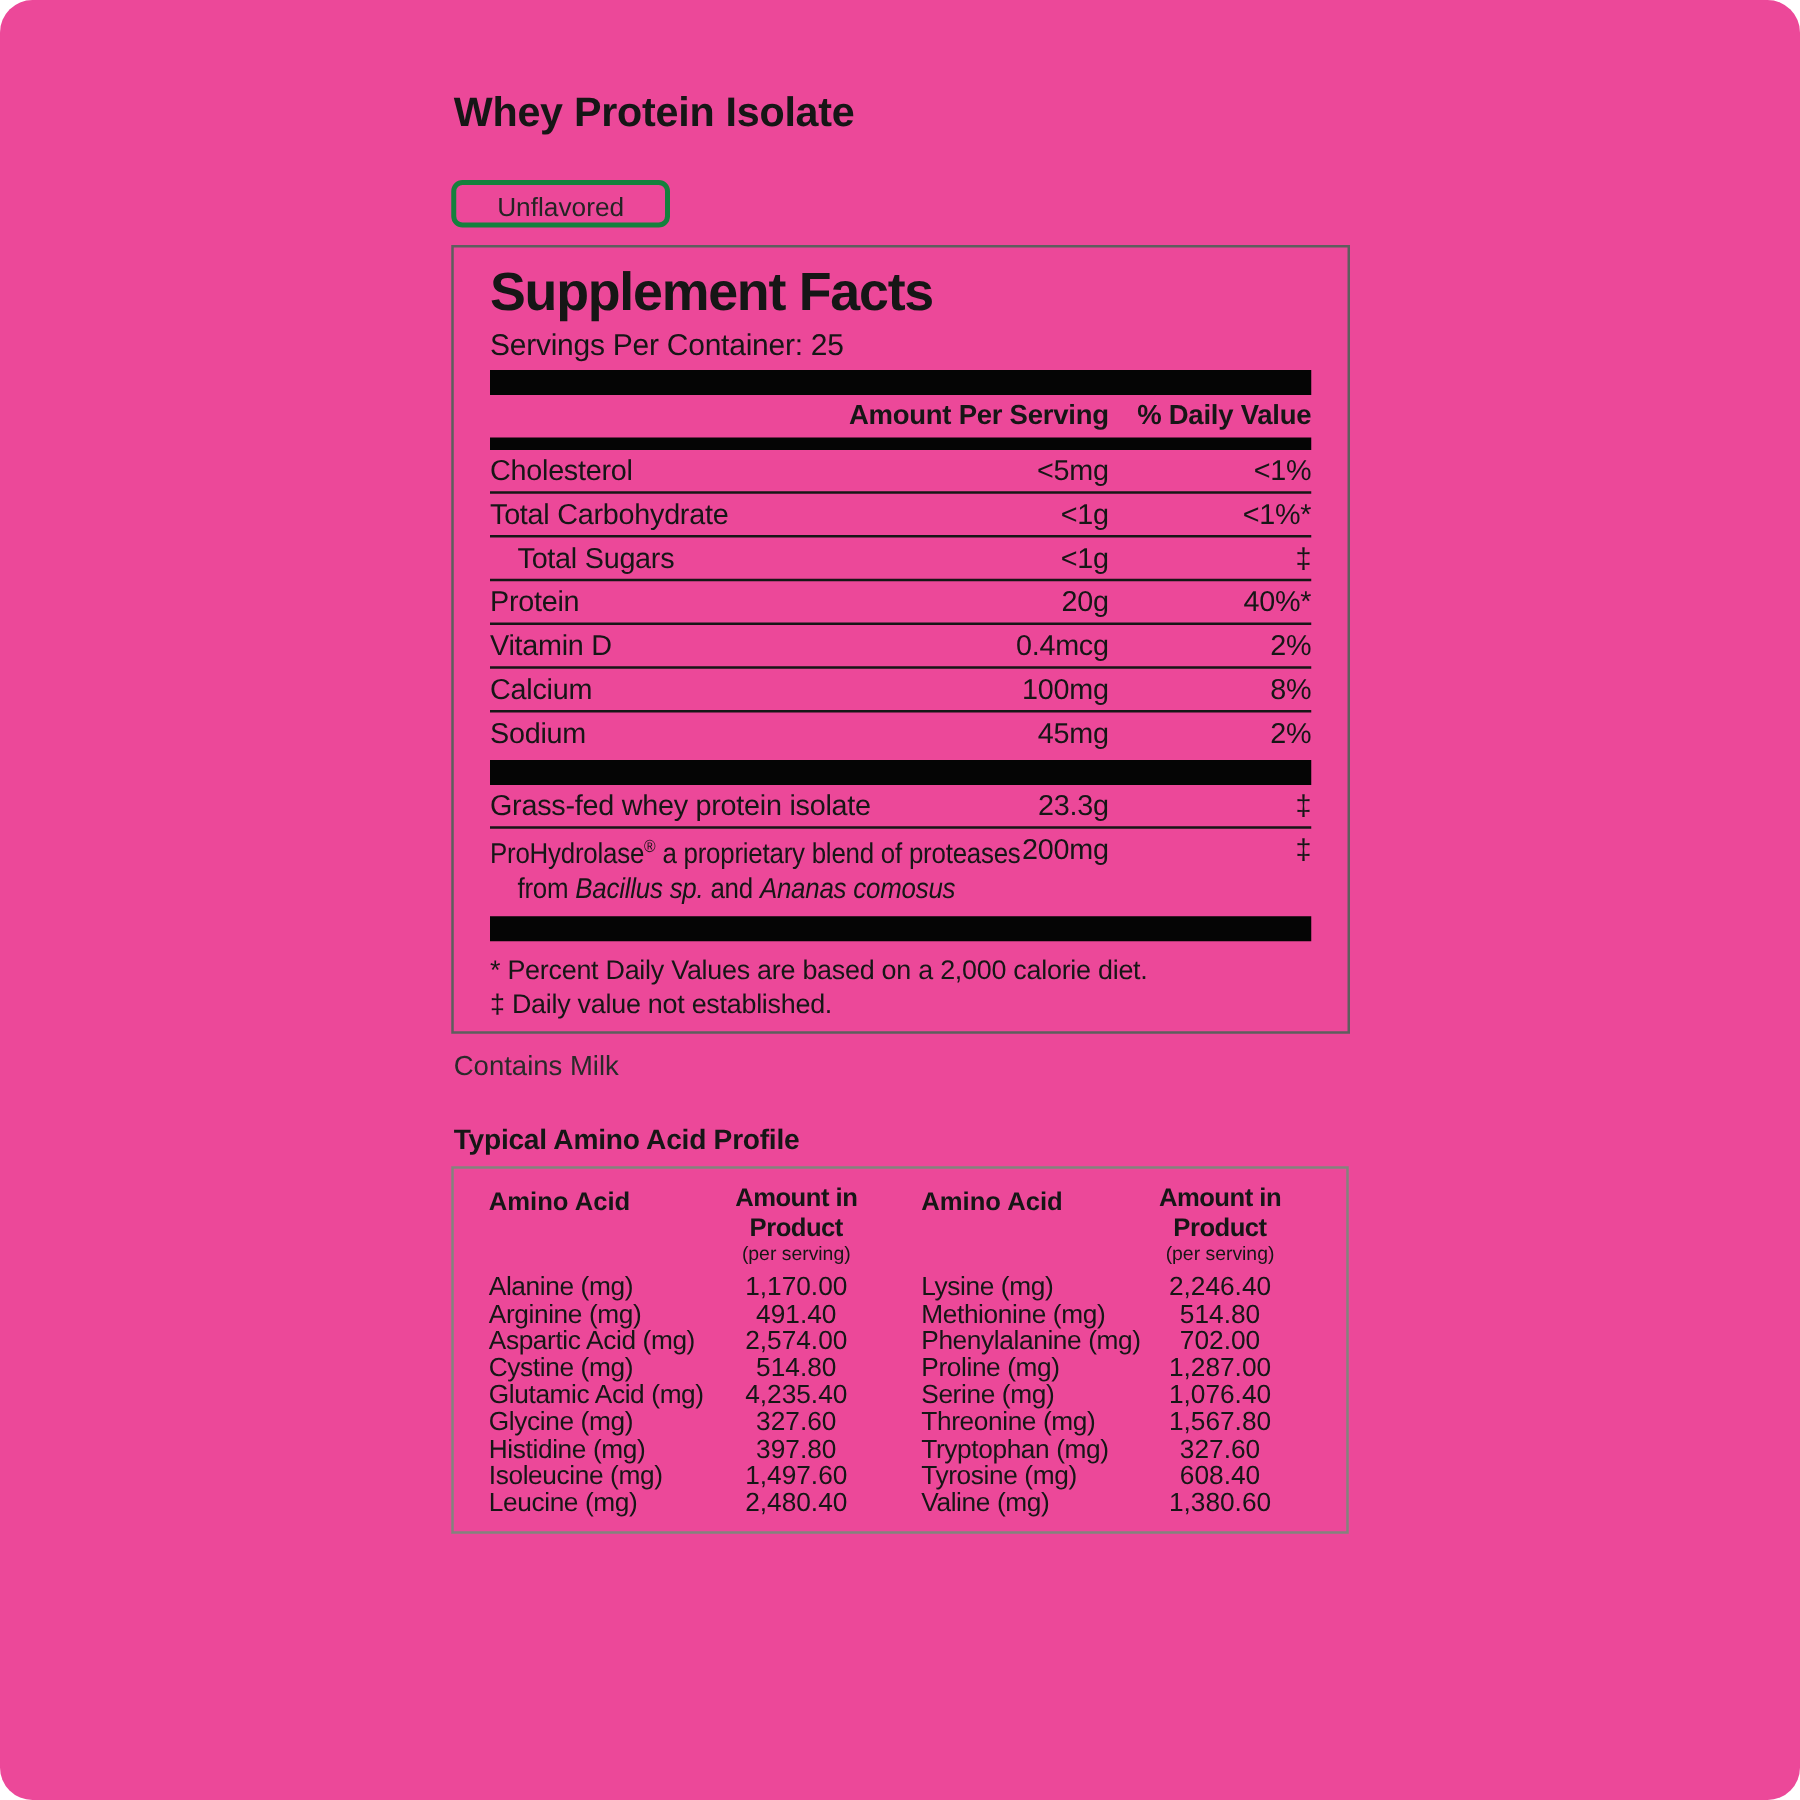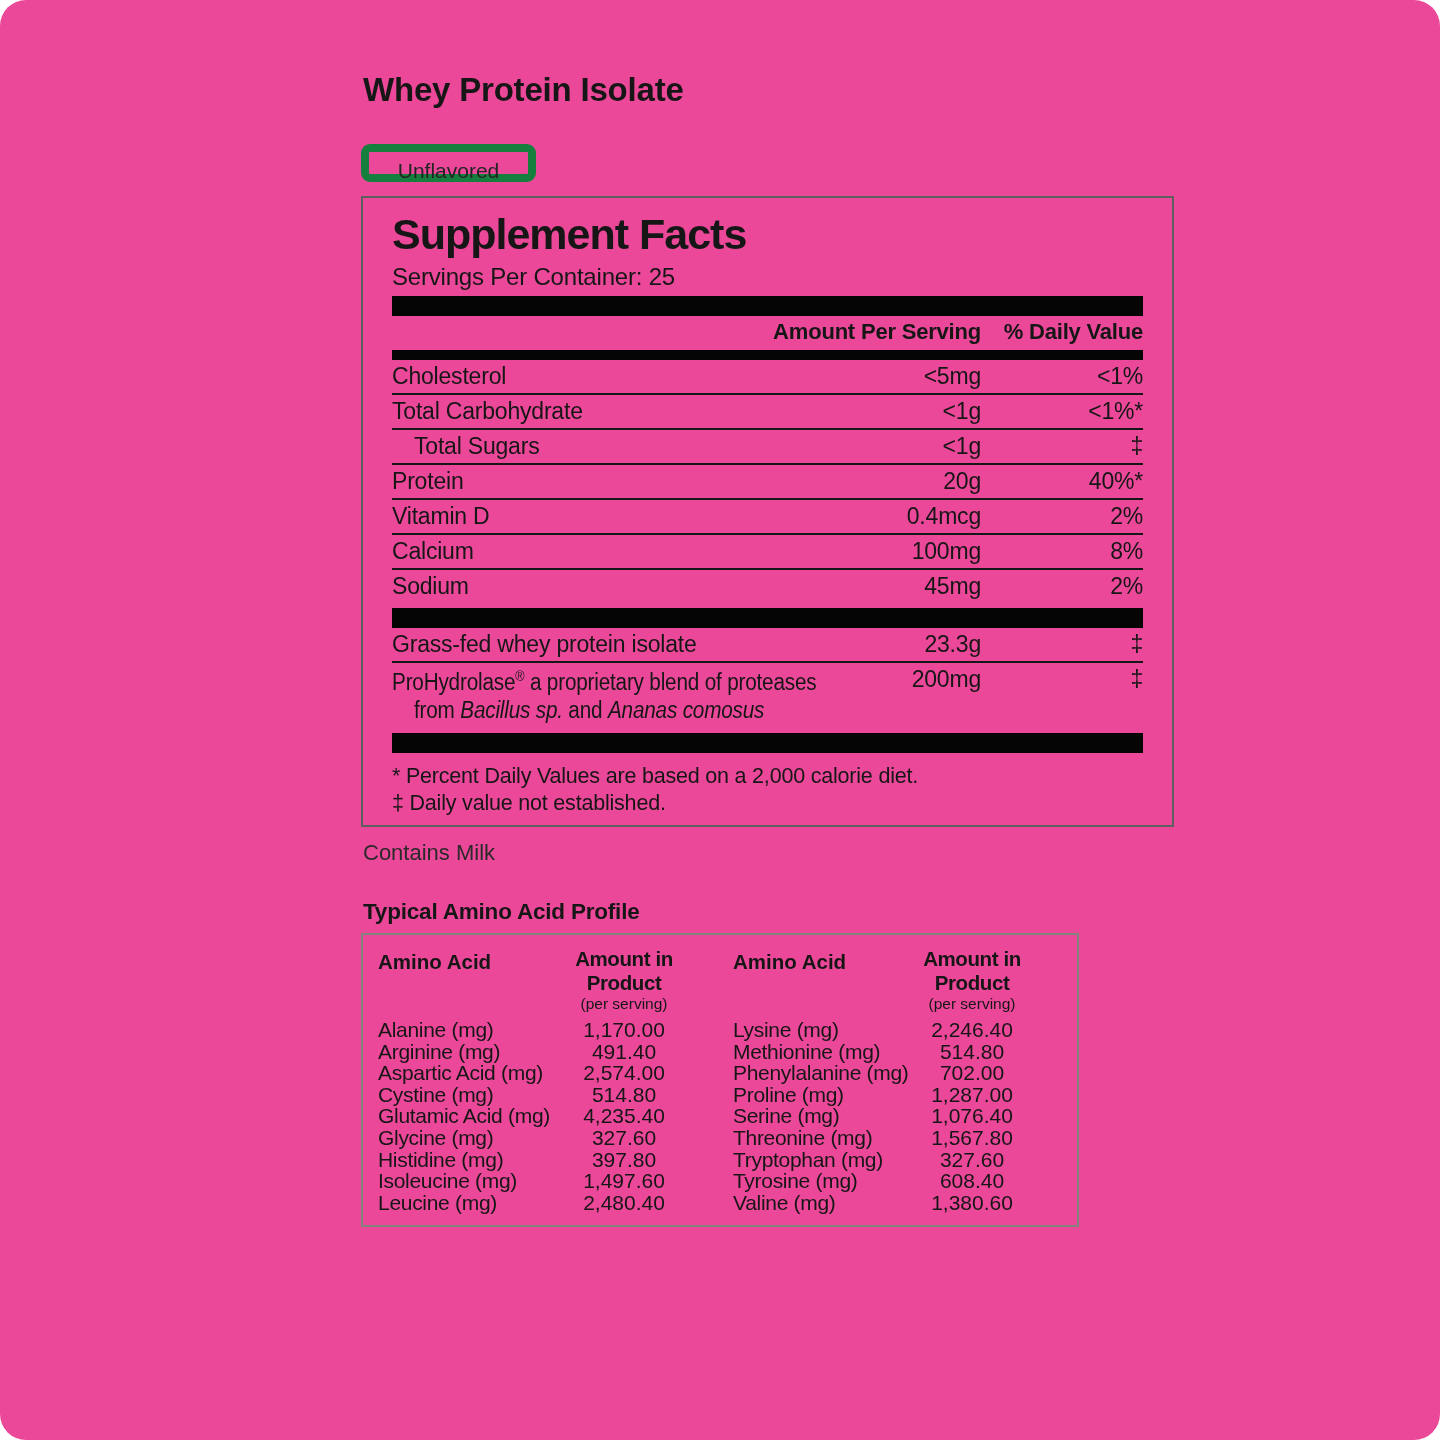--- a/index.html
+++ b/index.html
@@ -3,25 +3,25 @@
 <meta charset="utf-8">
 <style>
   html,body{margin:0;padding:0;background:#ffffff;}
   body{font-family:"Liberation Sans","DejaVu Sans",sans-serif;color:#161616;}
   .page{position:relative;width:1440px;height:1440px;background:#ec4899;border-radius:26px;overflow:hidden;}
   .content{position:absolute;left:361px;top:0;width:719px;}
 
   .page-title{margin:73px 0 0 2px;font-size:33px;line-height:34px;font-weight:bold;letter-spacing:-.2px;}
 
   .chip{display:inline-block;margin:37px 0 0 0;width:175px;height:38px;line-height:36px;text-align:center;
-        box-sizing:border-box;border:8px solid #15803d;border-radius:9px;background:transparent;
+        box-sizing:border-box;border:4px solid #15803d;border-radius:9px;background:transparent;
         font-size:21px;color:#242424;}
 
   
-  .sf-panel{box-sizing:border-box;margin-top:14px;width:813px;border:2px solid #5e5e5e;
+  .sf-panel{box-sizing:border-box;margin-top:14px;width:719px;border:2px solid #5e5e5e;
             padding:12px 29px 8px 29px;letter-spacing:-.2px;}
   .sf-title{font-size:43px;line-height:44px;font-weight:bold;letter-spacing:-1px;margin:2px 0 6px 0;}
   .sf-sub{font-size:24px;line-height:29px;}
   .bar{height:20px;background:#050505;margin-top:5px;}
   .bar.thin{height:10px;margin-top:0;}
   .sf-cols{position:relative;height:34px;font-size:22px;font-weight:bold;}
   .sf-cols .amt-h{position:absolute;right:162px;bottom:5px;white-space:nowrap;}
   .sf-cols .dv-h{position:absolute;right:0;bottom:5px;white-space:nowrap;}
   .sf-row{position:relative;border-bottom:2px solid #161616;padding:5px 0 5px 0;font-size:23px;line-height:23px;}
   .sf-row.last{border-bottom:none;}
@@ -32,21 +32,21 @@
   .blend-line{display:inline-block;transform:scaleX(.9);transform-origin:0 50%;white-space:nowrap;line-height:28px;}
   .blend-line2{display:block;margin-left:22px;}
   sup{font-size:14px;line-height:0;}
   .footnotes{margin-top:10px;font-size:21.5px;line-height:27px;letter-spacing:-.2px;}
 
   .contains{margin:12px 0 0 2px;font-size:22px;line-height:28px;color:#2a2a2a;}
 
   
   .amino-heading{margin:32px 0 0 2px;font-size:22.5px;font-weight:bold;letter-spacing:-.2px;}
   .amino-table{box-sizing:border-box;margin-top:8px;width:718px;border:2px solid #84827d;
-               padding:12px 22px 12px 15px;display:flex;}
+               padding:12px 22px 12px 28px;display:flex;}
   .ahalf{display:grid;}
   .ahalf.left{width:355px;grid-template-columns:160px 172px;}
   .ahalf.right{flex:1;grid-template-columns:160px 158px;}
   .ah-name{font-size:20.5px;font-weight:bold;padding-top:3px;}
   .ah-amt{font-size:20.5px;font-weight:bold;text-align:center;letter-spacing:-.4px;}
   .ah-sub{display:block;font-size:15.5px;font-weight:normal;letter-spacing:0;}
   .a-name{font-size:21px;line-height:21.6px;white-space:nowrap;letter-spacing:-.3px;}
   .a-val{font-size:21px;line-height:21.6px;text-align:center;}
   .ahdr{margin-bottom:6px;}
 </style>

